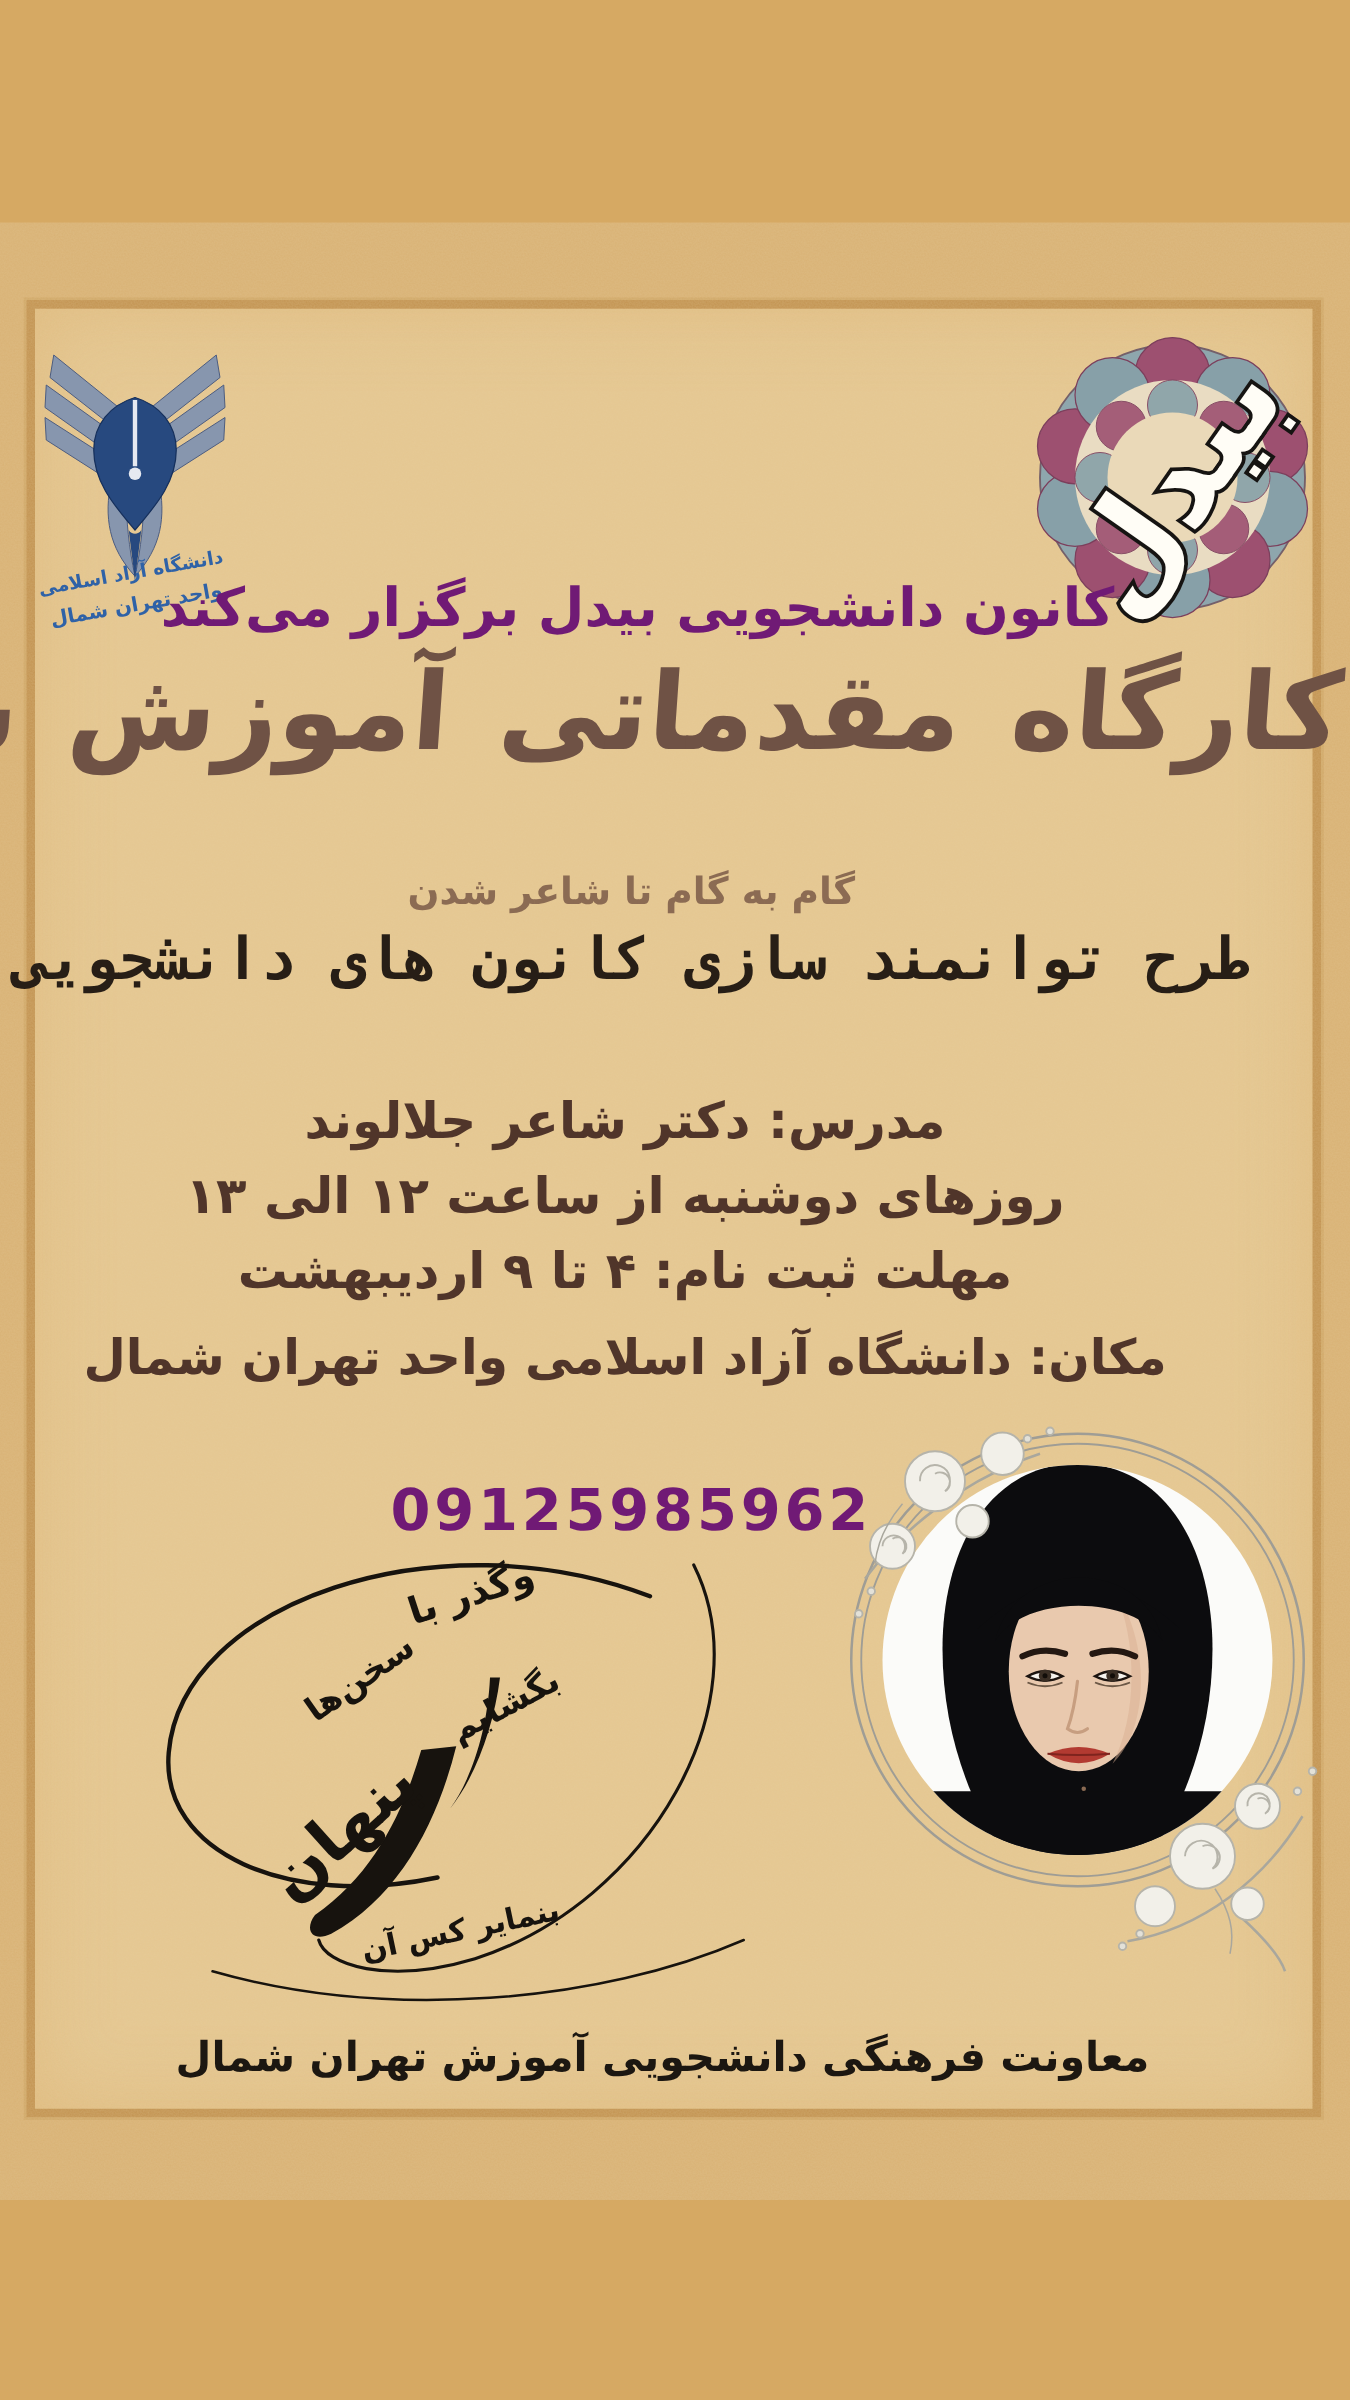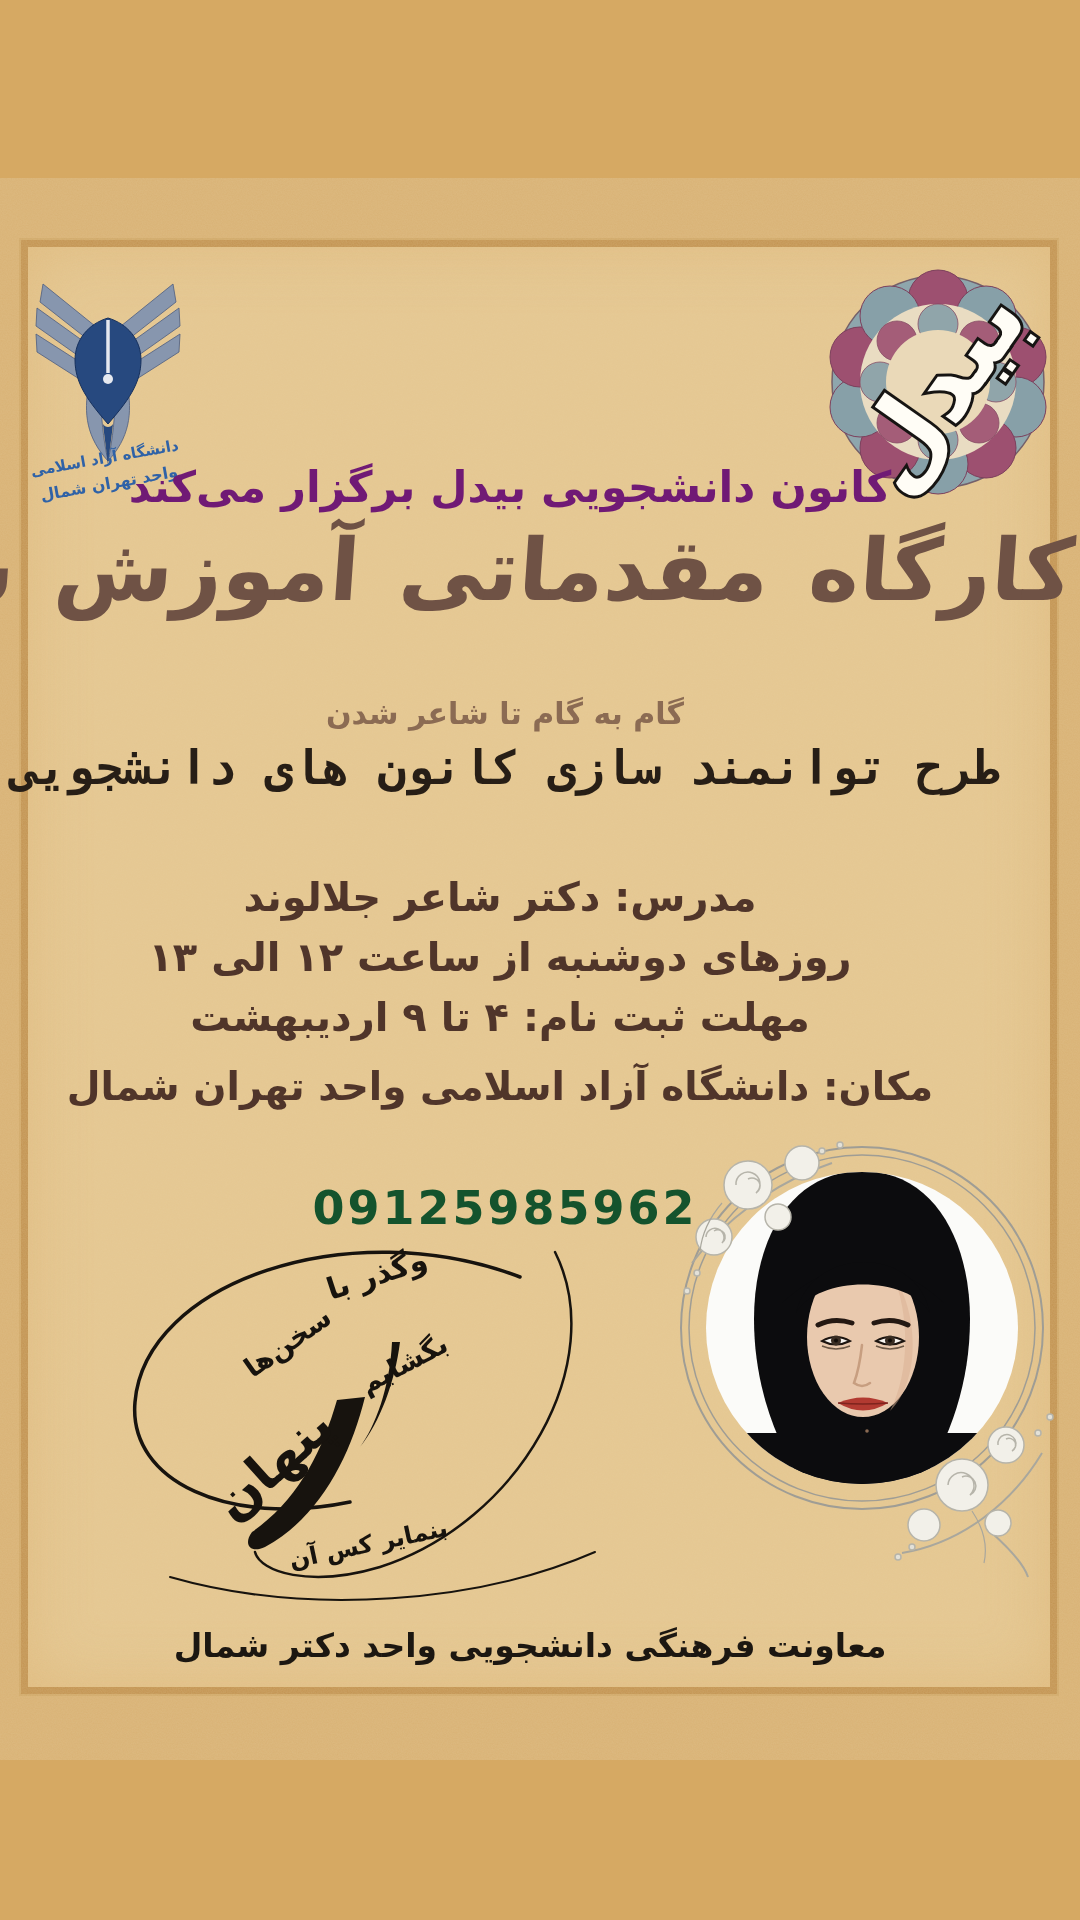--- a/index.html
+++ b/index.html
@@ -24,21 +24,21 @@
   .organizer{left:0;width:1020px;top:462px;font-size:43px;font-weight:bold;color:#701a75;}
   .title{
     left:0;width:1074px;top:520px;font-size:86px;font-weight:bold;color:#6f5245;
     transform:skewX(-4deg);word-spacing:10px;
   }
   .subtitle{left:0;width:1010px;top:696px;font-size:30px;font-weight:600;color:#8b6b53;}
   .program{left:0;width:1010px;top:740px;font-size:47px;font-weight:bold;color:#271e16;font-family:Liberation Mono, monospace;}
   .detail{left:0;width:1000px;font-size:40px;font-weight:bold;color:#50352a;}
   .d1{top:874px;} .d2{top:934px;} .d3{top:994px;} .d4{top:1064px;font-size:39px;} .d5{top:1124px;}
   .phone{
-    left:0;width:1010px;top:1181px;font-size:46px;font-weight:bold;color:#14532d;
+    left:0;width:1010px;top:1181px;font-size:46px;font-weight:bold;color:#701a75;
     direction:ltr;letter-spacing:3px;font-family:"DejaVu Sans",sans-serif;
   }
   .footer{left:0;width:1060px;top:1626px;font-size:33px;font-weight:600;color:#1c1711;}
   .logo-wrap{position:absolute;left:33px;top:256px;width:150px;height:215px;}
   .logo-caption{
     position:absolute;left:22px;top:446px;width:170px;text-align:center;
     color:#2f62a7;font-weight:bold;direction:rtl;line-height:1.65;
     transform:rotate(-10deg);
   }
   .logo-caption .l1{font-size:15px;}
@@ -206,14 +206,14 @@
       <g fill="#17130e" font-family="DejaVu Sans, sans-serif" font-weight="bold" text-anchor="middle" direction="rtl">
         <text x="330" y="62" font-size="30" transform="rotate(-18 330 62)">وگذر با</text>
         <text x="243" y="128" font-size="27" transform="rotate(-35 243 128)">سخن‌ها</text>
         <text x="358" y="150" font-size="27" transform="rotate(-28 358 150)">بگشایم</text>
         <text x="235" y="255" font-size="52" transform="rotate(-42 235 255)">پنهان</text>
         <text x="320" y="330" font-size="24" transform="rotate(-12 320 330)">بنمایر کس آن</text>
       </g>
     </svg>
   </div>
 
-  <div class="txt footer">معاونت فرهنگی دانشجویی واحد دکتر شمال</div>
+  <div class="txt footer">معاونت فرهنگی دانشجویی آموزش تهران شمال</div>
 </div>
 
 </body></html>

